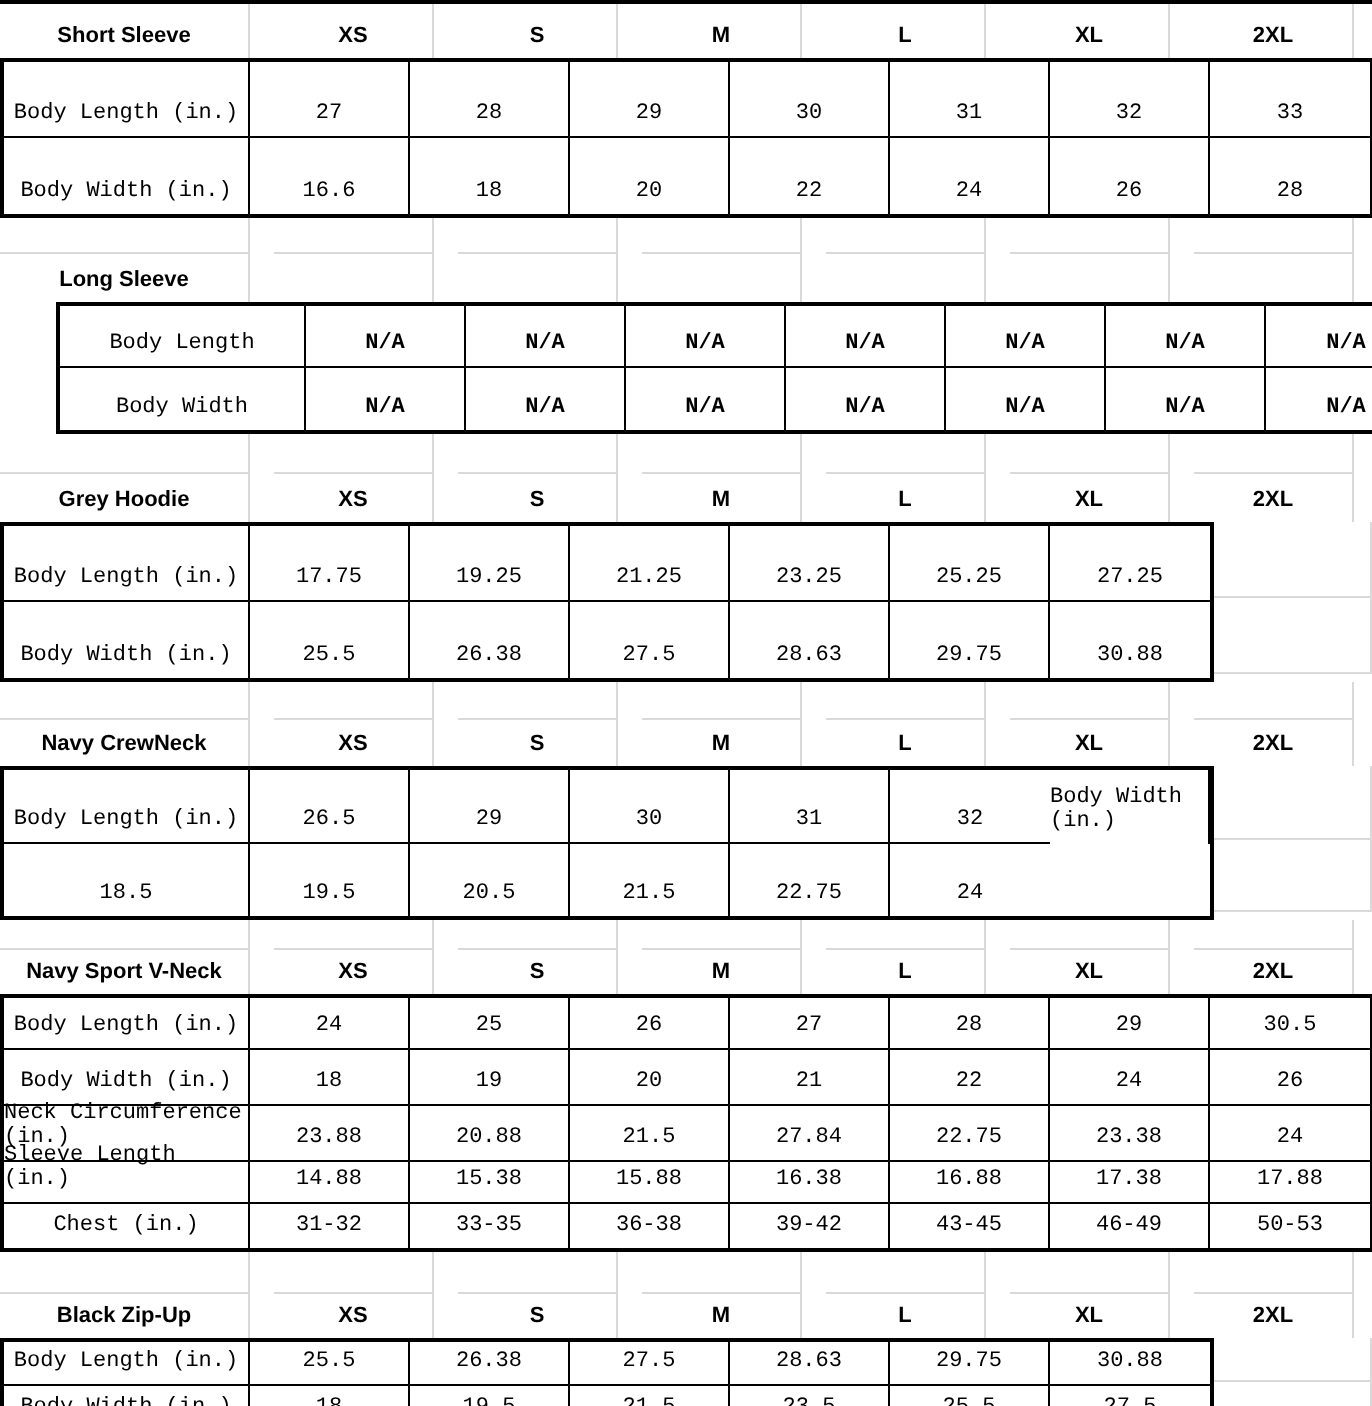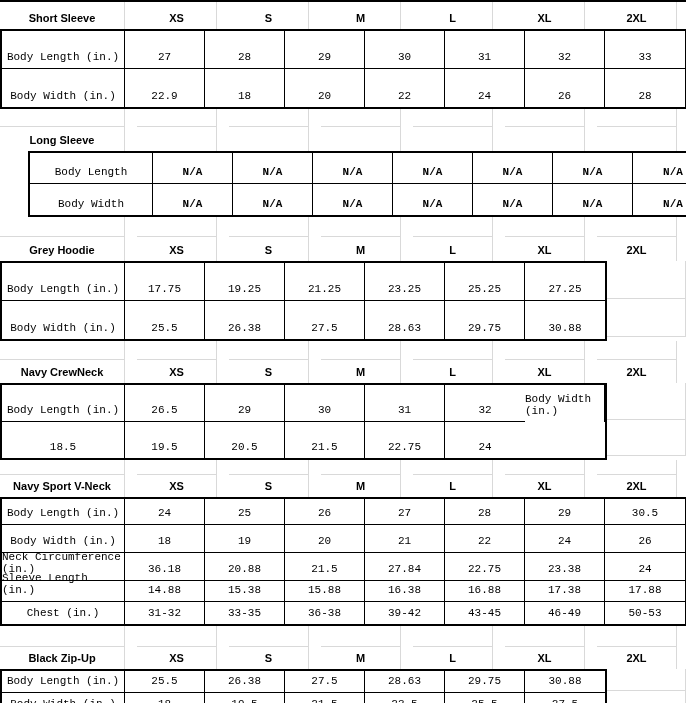--- a/index.html
+++ b/index.html
@@ -39,21 +39,21 @@
       <div class="tbl" style="grid-template-columns: 123px repeat(7, 80px); grid-template-rows: 38px 38px;">
         <div class="tcell">Body Length (in.)</div>
         <div class="tcell">27</div>
         <div class="tcell">28</div>
         <div class="tcell">29</div>
         <div class="tcell">30</div>
         <div class="tcell">31</div>
         <div class="tcell">32</div>
         <div class="tcell lastcol">33</div>
         <div class="tcell lastrow">Body Width (in.)</div>
-        <div class="tcell lastrow">22.9</div>
+        <div class="tcell lastrow">16.6</div>
         <div class="tcell lastrow">18</div>
         <div class="tcell lastrow">20</div>
         <div class="tcell lastrow">22</div>
         <div class="tcell lastrow">24</div>
         <div class="tcell lastrow">26</div>
         <div class="tcell lastcol lastrow">28</div>
       </div>
     </div>
     <div class="gaprow" style="height: 18px;">
       <div class="gcell gb"></div>
@@ -210,21 +210,21 @@
         <div class="tcell lastcol">30.5</div>
         <div class="tcell">Body Width (in.)</div>
         <div class="tcell">18</div>
         <div class="tcell">19</div>
         <div class="tcell">20</div>
         <div class="tcell">21</div>
         <div class="tcell">22</div>
         <div class="tcell">24</div>
         <div class="tcell lastcol">26</div>
         <div class="tcell">Neck Circumference (in.)</div>
-        <div class="tcell">36.18</div>
+        <div class="tcell">23.88</div>
         <div class="tcell">20.88</div>
         <div class="tcell">21.5</div>
         <div class="tcell">27.84</div>
         <div class="tcell">22.75</div>
         <div class="tcell">23.38</div>
         <div class="tcell lastcol">24</div>
         <div class="tcell">Sleeve Length (in.)</div>
         <div class="tcell">14.88</div>
         <div class="tcell">15.38</div>
         <div class="tcell">15.88</div>

